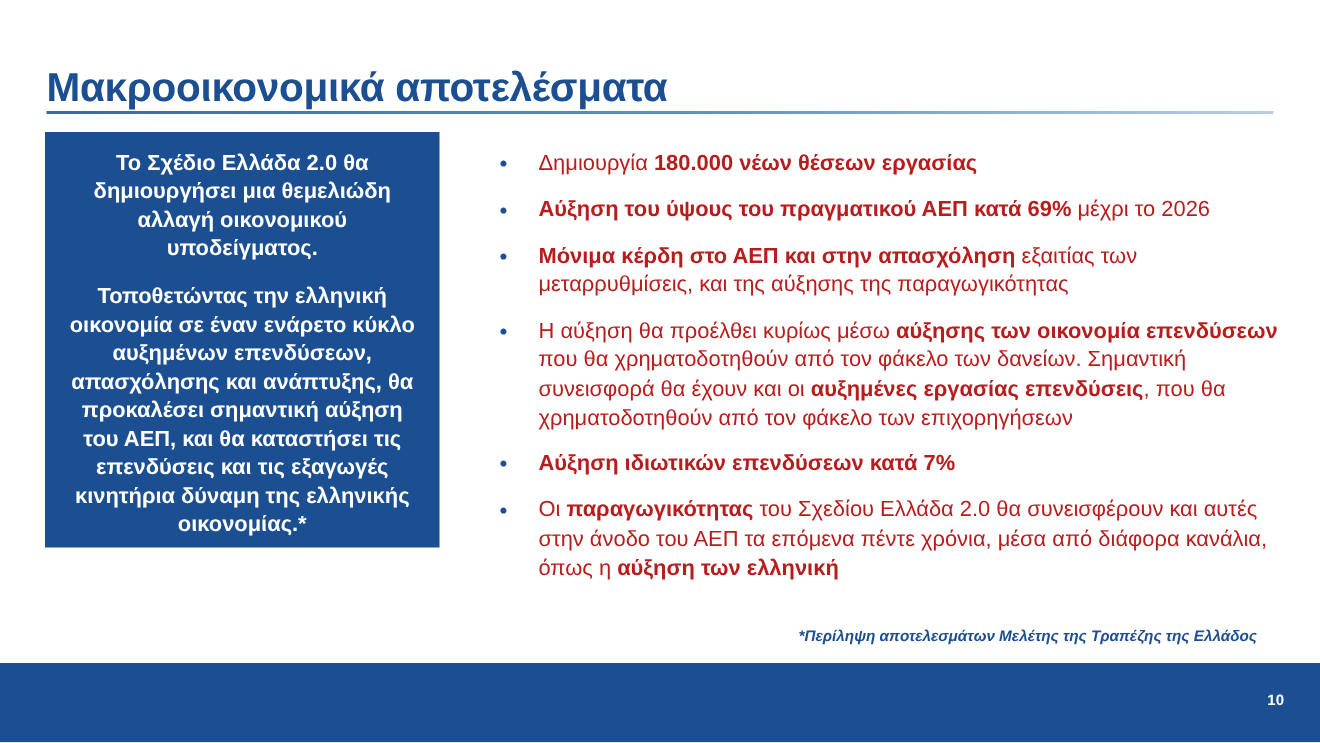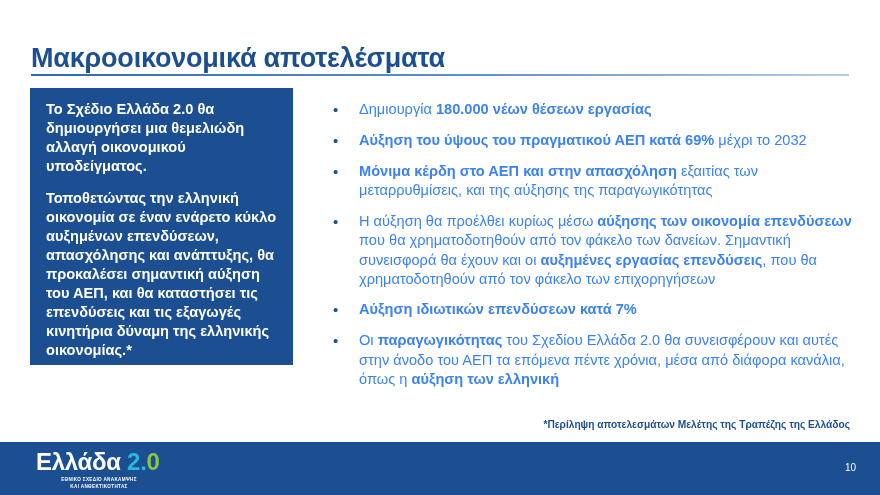--- a/index.html
+++ b/index.html
@@ -45,20 +45,21 @@
   
   .callout {
     position: absolute;
     left: 30px;
     top: 88px;
     width: 263px;
     height: 277px;
     background: #1b4f91;
     box-sizing: border-box;
     padding: 12px 16px 10px 16px;
+    text-align: center;
   }
   .callout p {
     margin: 0 0 13px 0;
     color: #ffffff;
     font-size: 14.6px;
     font-weight: bold;
     line-height: 1.30;
   }
   .callout p:last-child { margin-bottom: 0; }
 
@@ -79,34 +80,35 @@
     flex: 0 0 auto;
     width: 31px;
     color: #1b4f91;
     font-size: 15px;
     line-height: 1.33;
     padding-left: 5px;
     box-sizing: border-box;
   }
   .bullet-text {
     flex: 1 1 auto;
-    color: #3b82f6;
+    color: #b91c1c;
     font-size: 14.6px;
     line-height: 1.33;
   }
   .bullet-text b { font-weight: bold; }
 
   
   .footnote {
     position: absolute;
-    left: 380px;
+    left: 368px;
     top: 419px;
     width: 470px;
     text-align: right;
     font-size: 10.2px;
+    font-style: italic;
     font-weight: bold;
     color: #1b4f91;
   }
 
   
   .footer-bar {
     position: absolute;
     left: 0;
     top: 442px;
     width: 880px;
@@ -140,21 +142,21 @@
     line-height: 1.45;
     text-align: center;
     width: 122px;
     margin-left: 2px;
   }
   .page-number {
     position: absolute;
     right: 24px;
     top: 462px;
     font-size: 10px;
-    font-weight: normal;
+    font-weight: bold;
     color: #ffffff;
   }
 </style>
 </head>
 <body>
 
 <div id="slide">
 
   <div class="slide-title">Μακροοικονομικά αποτελέσματα</div>
   <div class="title-rule"></div>
@@ -164,21 +166,21 @@
       <p>Τοποθετώντας την ελληνική οικονομία σε έναν ενάρετο κύκλο αυξημένων επενδύσεων, απασχόλησης και ανάπτυξης, θα προκαλέσει σημαντική αύξηση του ΑΕΠ, και θα καταστήσει τις επενδύσεις και τις εξαγωγές κινητήρια δύναμη της ελληνικής οικονομίας.*</p>
     </div>
 
   <div class="bullets" id="bullets">
       <div class="bullet-row">
         <div class="bullet-mark">•</div>
         <div class="bullet-text"><span>Δημιουργία </span><b>180.000 νέων θέσεων εργασίας</b></div>
       </div>
       <div class="bullet-row">
         <div class="bullet-mark">•</div>
-        <div class="bullet-text"><b>Αύξηση του ύψους του πραγματικού ΑΕΠ κατά 69%</b><span> μέχρι το 2032</span></div>
+        <div class="bullet-text"><b>Αύξηση του ύψους του πραγματικού ΑΕΠ κατά 69%</b><span> μέχρι το 2026</span></div>
       </div>
       <div class="bullet-row">
         <div class="bullet-mark">•</div>
         <div class="bullet-text"><b>Μόνιμα κέρδη στο ΑΕΠ και στην απασχόληση</b><span> εξαιτίας των μεταρρυθμίσεις, και της αύξησης της παραγωγικότητας</span></div>
       </div>
       <div class="bullet-row">
         <div class="bullet-mark">•</div>
         <div class="bullet-text"><span>Η αύξηση θα προέλθει κυρίως μέσω </span><b>αύξησης των οικονομία επενδύσεων</b><span> που θα χρηματοδοτηθούν από τον φάκελο των δανείων. Σημαντική συνεισφορά θα έχουν και οι </span><b>αυξημένες εργασίας επενδύσεις</b><span>, που θα χρηματοδοτηθούν από τον φάκελο των επιχορηγήσεων</span></div>
       </div>
       <div class="bullet-row">
@@ -188,26 +190,16 @@
       <div class="bullet-row">
         <div class="bullet-mark">•</div>
         <div class="bullet-text"><span>Οι </span><b>παραγωγικότητας</b><span> του Σχεδίου Ελλάδα 2.0 θα συνεισφέρουν και αυτές στην άνοδο του ΑΕΠ τα επόμενα πέντε χρόνια, μέσα από διάφορα κανάλια, όπως η </span><b>αύξηση των ελληνική</b></div>
       </div>
     </div>
 
   <div class="footnote">*Περίληψη αποτελεσμάτων Μελέτης της Τραπέζης της Ελλάδος</div>
 
   <div class="footer-bar"></div>
 
-  <div class="logo">
-    <div class="logo-word">
-      <span>Ελλάδα</span>
-      <span class="two">2</span><span class="dot">.</span><span class="zero">0</span>
-    </div>
-    <div class="logo-sub">
-      <div>ΕΘΝΙΚΟ ΣΧΕΔΙΟ ΑΝΑΚΑΜΨΗΣ</div>
-      <div>ΚΑΙ ΑΝΘΕΚΤΙΚΟΤΗΤΑΣ</div>
-    </div>
-  </div>
 
   <div class="page-number">10</div>
 
 </div>
 
 </body></html>

